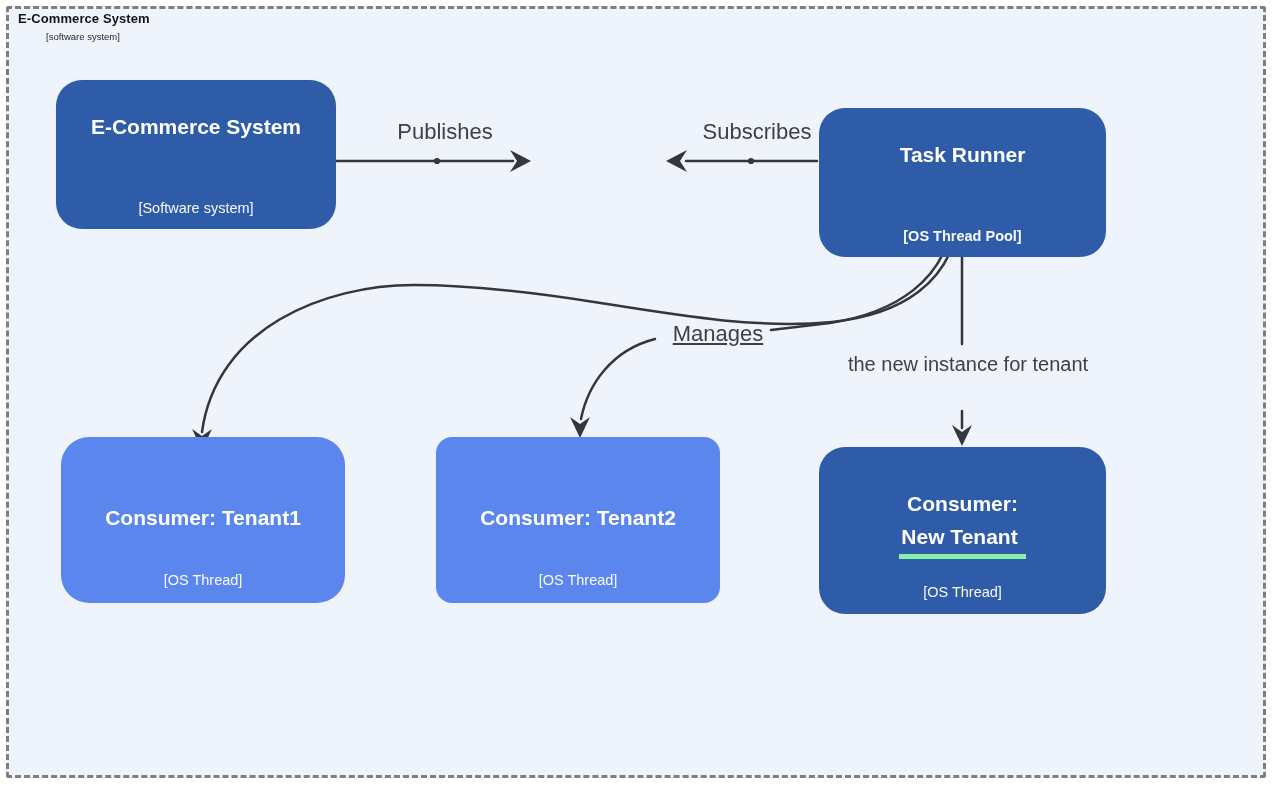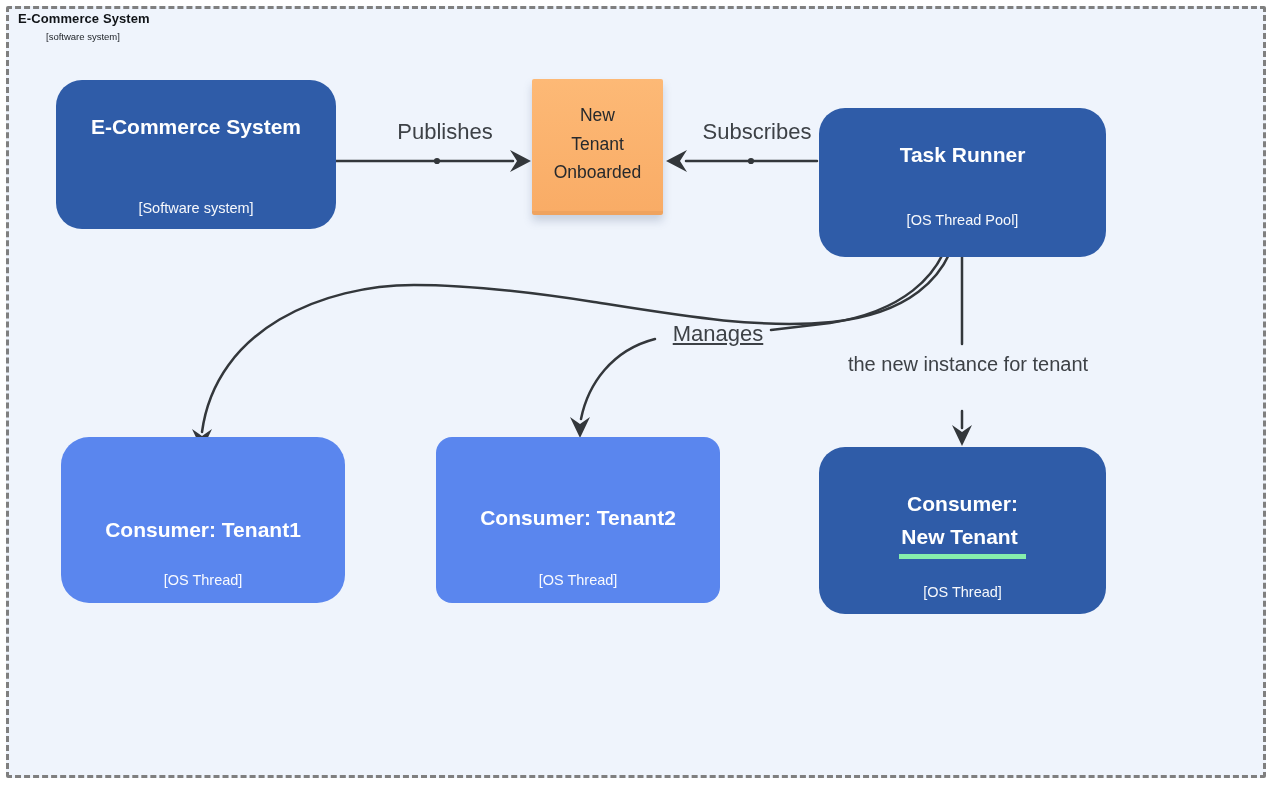--- a/index.html
+++ b/index.html
@@ -43,23 +43,23 @@
   }
   .node .ntype {
     position: absolute; left: 0; right: 0;
     font-size: 14.5px; color: rgba(255,255,255,0.96);
   }
   #node-ecommerce { left: 56px;  top: 80px;  width: 280px; height: 149px; }
   #node-ecommerce .title { top: 32px; }
   #node-ecommerce .ntype { bottom: 13px; }
   #node-taskrunner { left: 819px; top: 80px;  width: 287px; height: 149px; margin-top: 28px; }
   #node-taskrunner .title { top: 32px; }
-  #node-taskrunner .ntype { bottom: 29px; }
+  #node-taskrunner .ntype { bottom: 13px; font-weight: bold; }
   #node-tenant1 { left: 61px;  top: 437px; width: 284px; height: 166px; }
-  #node-tenant1 .title { top: 66px; margin-top: 12px; }
+  #node-tenant1 .title { top: 66px; }
   #node-tenant1 .ntype { bottom: 15px; }
   #node-tenant2 { left: 436px; top: 437px; width: 284px; height: 166px; border-radius: 16px; }
   #node-tenant2 .title { top: 66px; }
   #node-tenant2 .ntype { bottom: 15px; }
   #node-newtenant { left: 819px; top: 447px; width: 287px; height: 167px; }
   #node-newtenant .title { top: 40px; line-height: 33px; }
   #node-newtenant .ntype { bottom: 14px; }
   #node-newtenant .underlined {
     display: inline-block;
     border-bottom: 5px solid #86efac;
@@ -120,25 +120,20 @@
     <line x1="962" y1="230" x2="962" y2="344"></line>
     <line x1="962" y1="411" x2="962" y2="428"></line>
     <polygon points="962,446 952,425 962,432 972,425"></polygon>
   </svg>
 
   <div class="node dark" id="node-ecommerce">
     <div class="title">E-Commerce System</div>
     <div class="ntype">[Software system]</div>
   </div>
 
-  <div class="event-note">
-    <div>New</div>
-    <div>Tenant</div>
-    <div>Onboarded</div>
-  </div>
 
   <div class="node dark" id="node-taskrunner">
     <div class="title">Task Runner</div>
     <div class="ntype">[OS Thread Pool]</div>
   </div>
 
   <div class="node light" id="node-tenant1">
     <div class="title">Consumer: Tenant1</div>
     <div class="ntype">[OS Thread]</div>
   </div>

